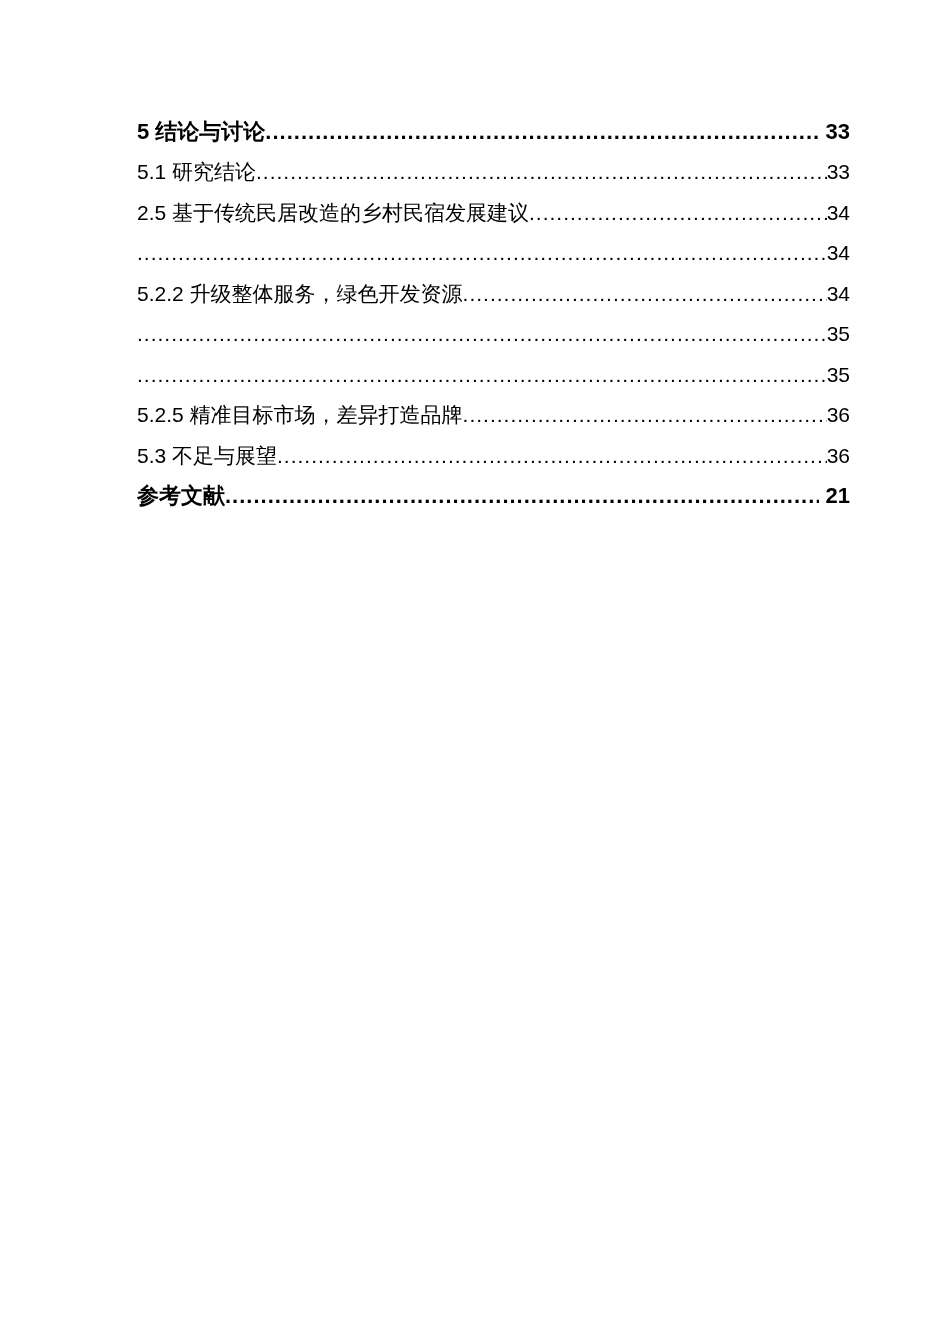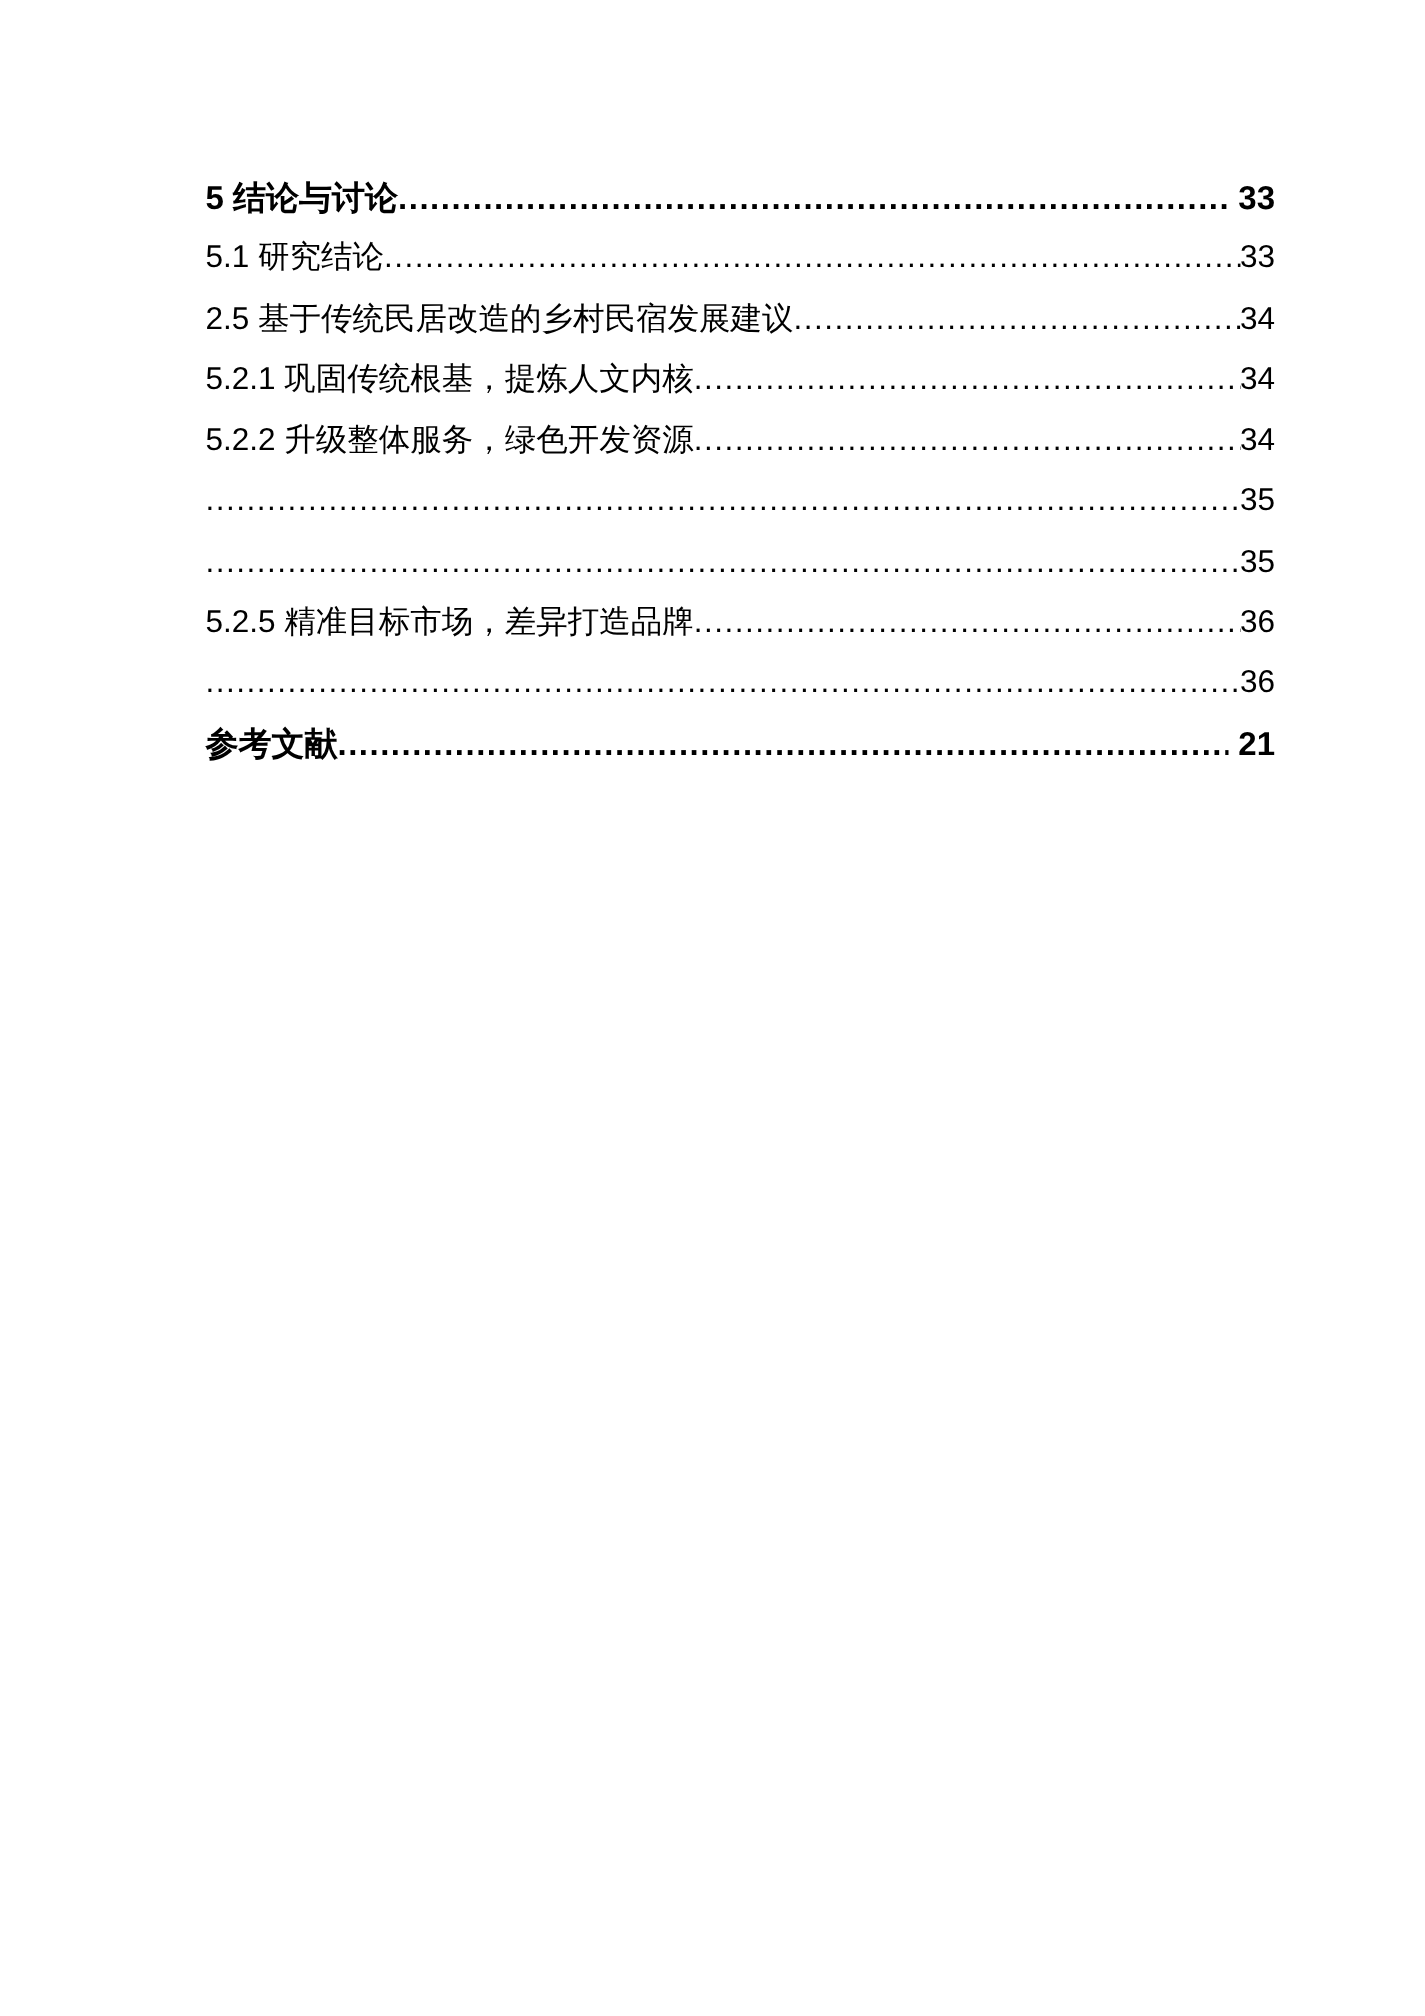--- a/index.html
+++ b/index.html
@@ -19,21 +19,21 @@
     width: 950px;
     height: 1344px;
     padding: 112px 100px 0 137px; 
     background: #ffffff;
   }
   .toc {
     width: 100%;
   }
   .toc-row {
     display: flex;
-    align-items: flex-end;
+    align-items: flex-start;
     height: 40.45px;
     line-height: 40.45px;
     font-size: 21px;
     white-space: nowrap;
   }
   .toc-row.bold {
     font-weight: bold;
     font-size: 22px;
   }
   .toc-label {
@@ -71,21 +71,20 @@
         <span class="toc-label">5.1 研究结论</span>
         <span class="toc-dots"></span>
         <span class="toc-page">33</span>
       </div>
       <div class="toc-row">
         <span class="toc-label">2.5 基于传统民居改造的乡村民宿发展建议</span>
         <span class="toc-dots"></span>
         <span class="toc-page">34</span>
       </div>
       <div class="toc-row">
-        <span class="toc-label">5.2.1 巩固传统根基，提炼人文内核</span>
         <span class="toc-dots"></span>
         <span class="toc-page">34</span>
       </div>
       <div class="toc-row">
         <span class="toc-label">5.2.2 升级整体服务，绿色开发资源</span>
         <span class="toc-dots"></span>
         <span class="toc-page">34</span>
       </div>
       <div class="toc-row">
         <span class="toc-dots"></span>
@@ -94,20 +93,21 @@
       <div class="toc-row">
         <span class="toc-dots"></span>
         <span class="toc-page">35</span>
       </div>
       <div class="toc-row">
         <span class="toc-label">5.2.5 精准目标市场，差异打造品牌</span>
         <span class="toc-dots"></span>
         <span class="toc-page">36</span>
       </div>
       <div class="toc-row">
+        <span class="toc-label">5.3 不足与展望</span>
         <span class="toc-dots"></span>
         <span class="toc-page">36</span>
       </div>
       <div class="toc-row bold">
         <span class="toc-label">参考文献</span>
         <span class="toc-dots"></span>
         <span class="toc-page">21</span>
       </div>
     </div>
 </div>

